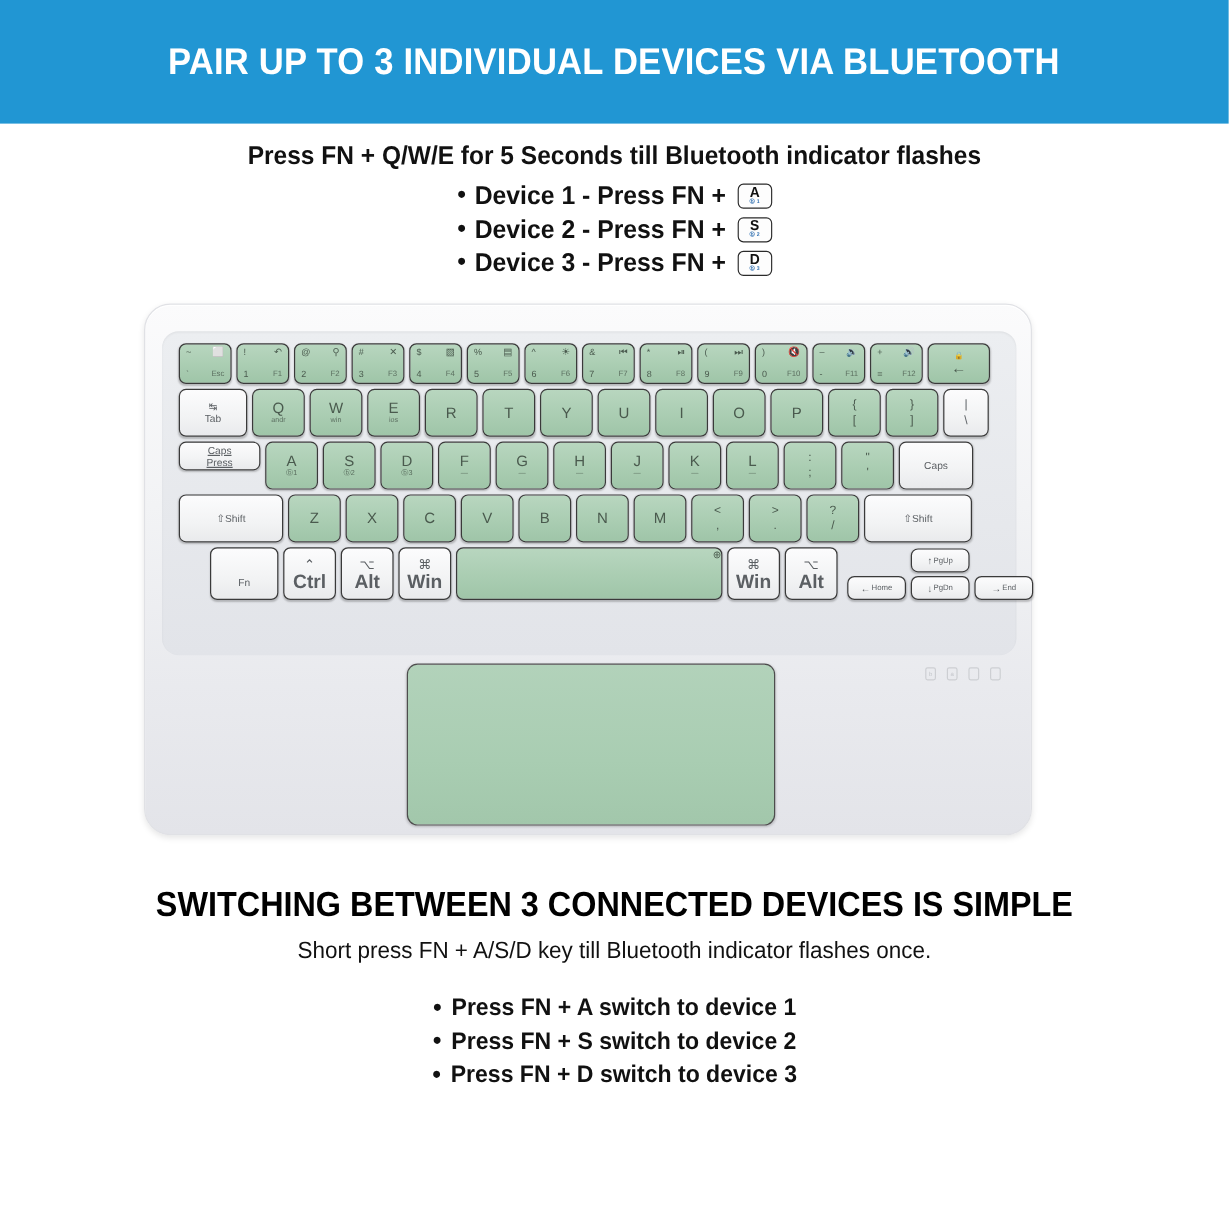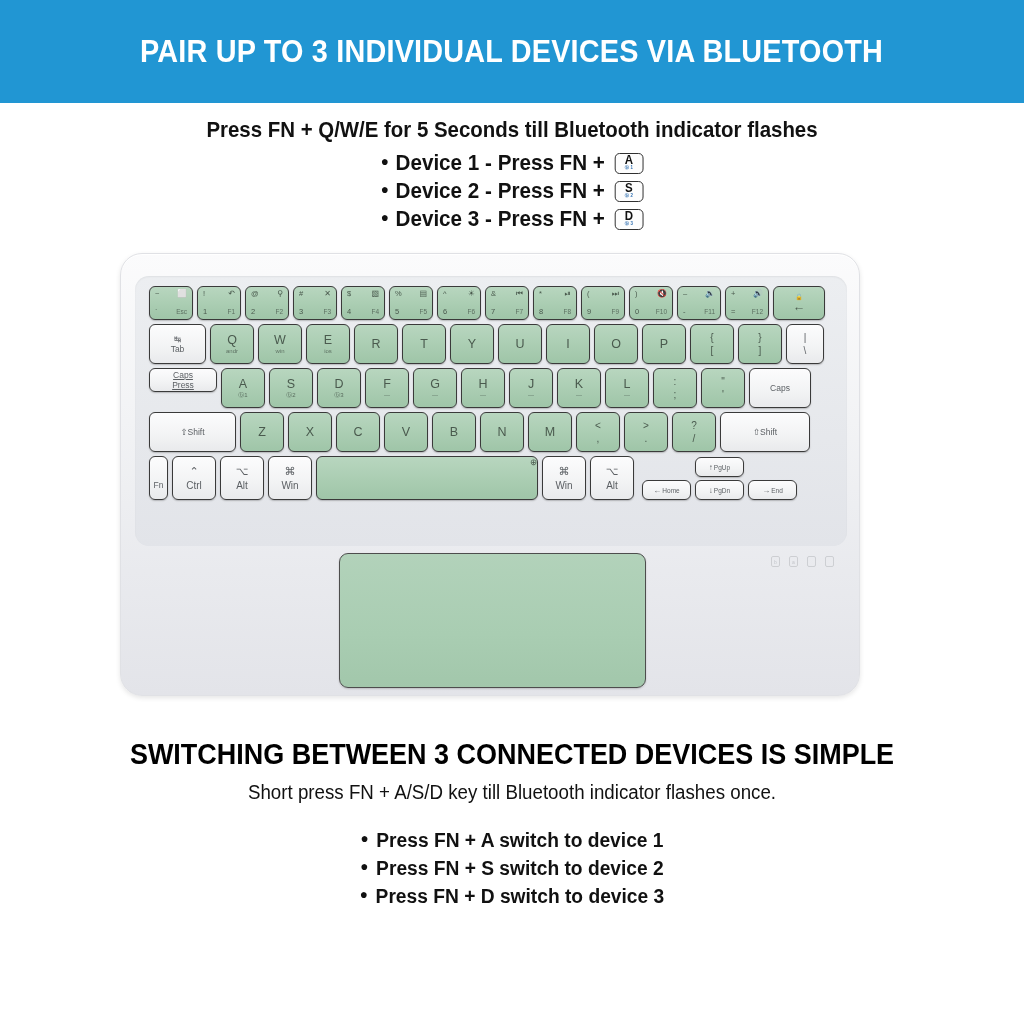--- a/index.html
+++ b/index.html
@@ -100,21 +100,21 @@
   
   .letkey .sub{font-size:6px;line-height:7px;opacity:.8;margin-top:1px;}
   .letkey .sub-bt{font-size:6px;line-height:7px;opacity:.85;margin-top:1px;}
   
   .punc{justify-content:center;gap:3px;}
   .punc .p1{font-size:10px;line-height:10px;}
   .punc .p2{font-size:10px;line-height:10px;}
   
   .stack2{justify-content:center;gap:3px;}
   .stack2 .g{font-size:11px;line-height:11px;}
-  .stack2 .w{font-size:10px;line-height:11px;}
+  .stack2 .w{font-size:16px;line-height:11px;font-weight:bold;}
   .space-key{
     justify-content:flex-start;align-items:center;padding-left:10px;
   }
   
   .trackpad{
     position:absolute;left:218px;top:299px;width:305px;height:133px;
     background:linear-gradient(180deg,#b2d2ba 0%,#a9cdb2 60%,#a2c7ab 100%);
     border:1.4px solid #4d4d4d;border-radius:9px;
     box-shadow:0 1px 2px rgba(0,0,0,.18);
   }
@@ -457,21 +457,21 @@
         <div class="key punc" style="width: 44px; height: 40px;">
           <span class="p1">?</span>
           <span class="p2">/</span>
         </div>
         <div class="key mod" style="width: 90px; height: 40px;">
           <span class="lbl-sm">⇧Shift</span>
         </div>
       </div>
 
     <div class="krow" id="row-b" style="left:28px;top:202px;height:44px;align-items:flex-end;">
-        <div class="key mod" style="width: 19px; height: 44px;">
+        <div class="key mod" style="width: 57px; height: 44px; margin-left: 26px;">
           <span class="lbl-sm" style="margin-top:14px">Fn</span>
         </div>
         <div class="key mod stack2" style="width: 44px; height: 44px;">
           <span class="g">⌃</span>
           <span class="w">Ctrl</span>
         </div>
         <div class="key mod stack2" style="width: 44px; height: 44px;">
           <span class="g">⌥</span>
           <span class="w">Alt</span>
         </div>

